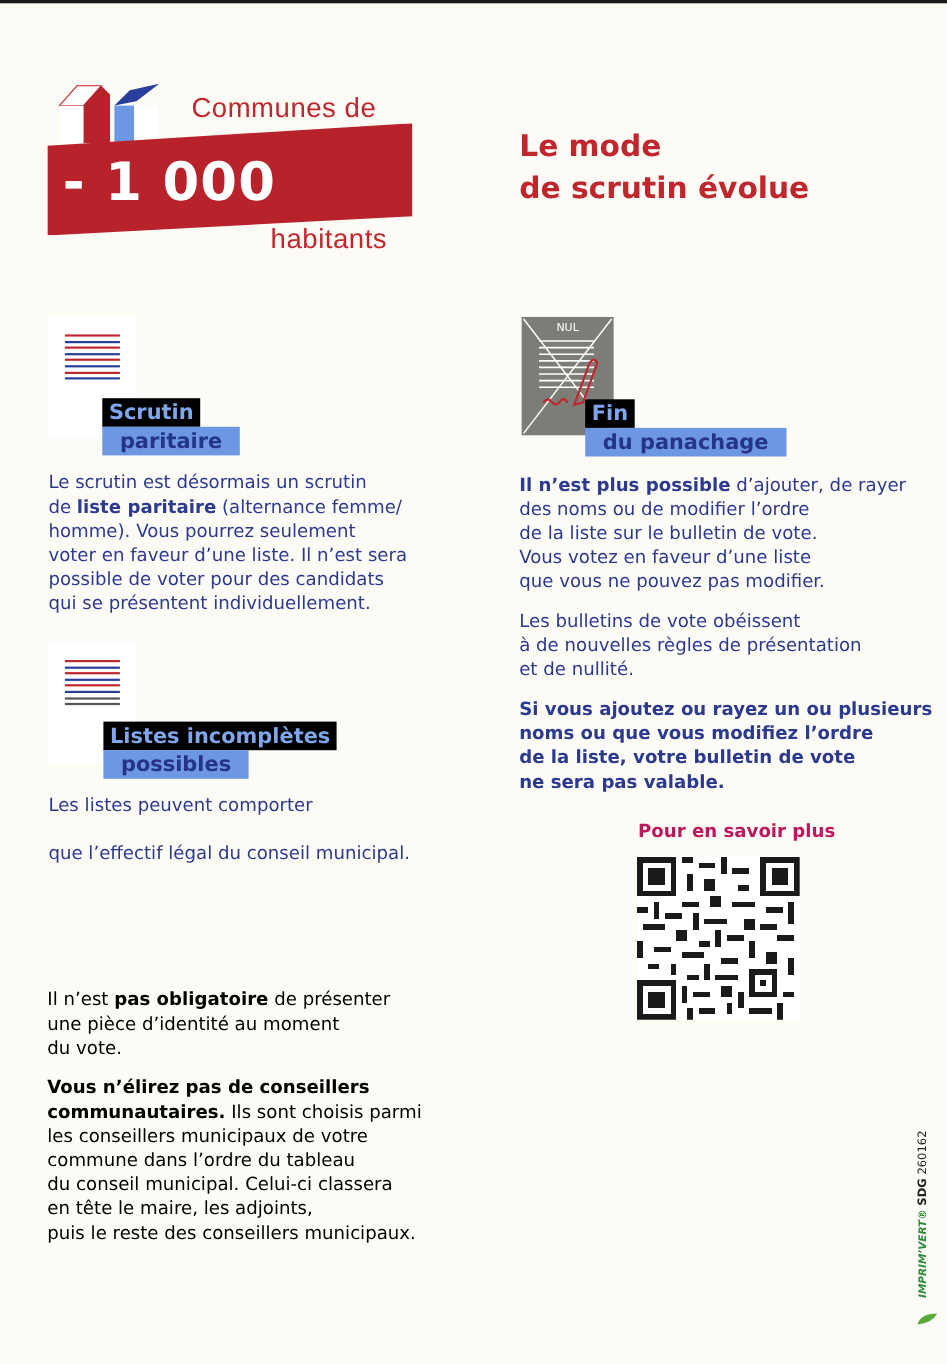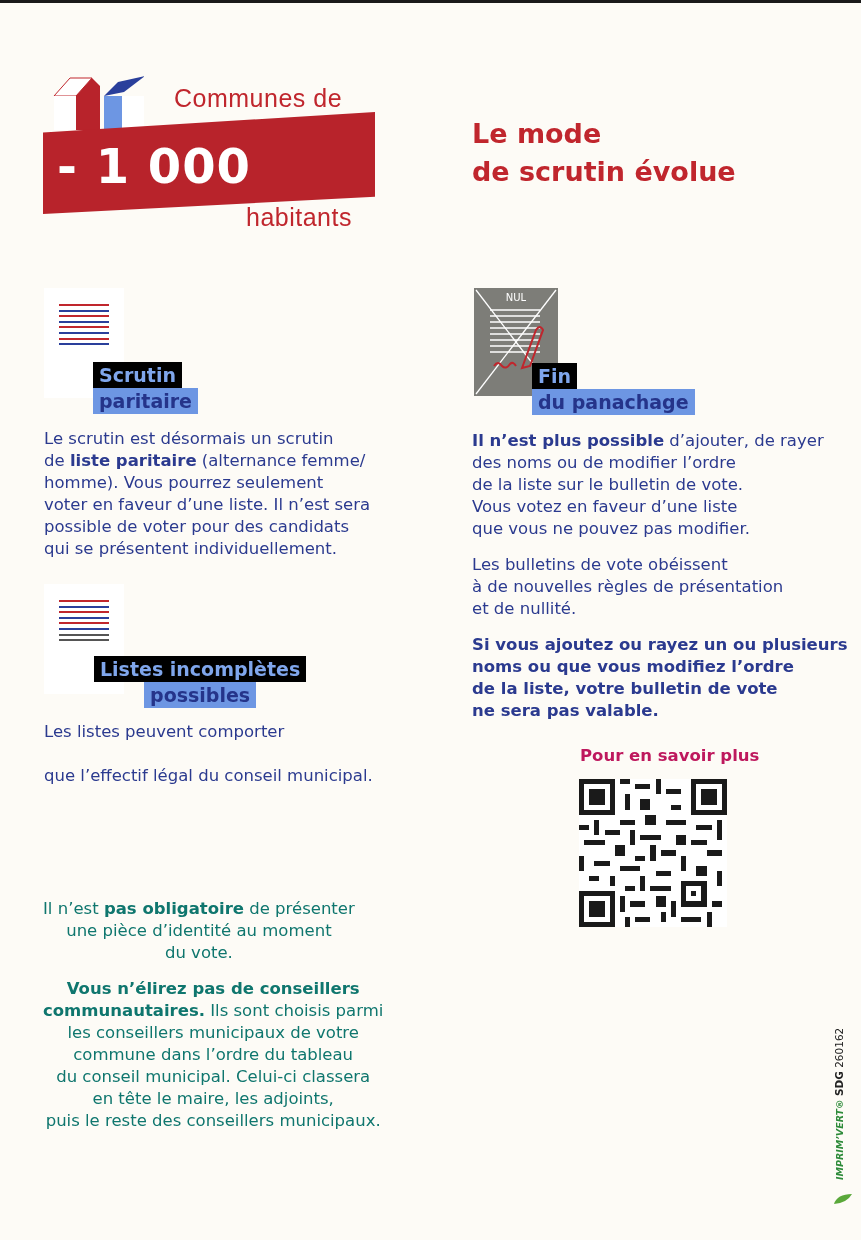--- a/index.html
+++ b/index.html
@@ -43,28 +43,28 @@
   
   .icon-box { position: absolute; background: #fff; }
   .stripes { position: absolute; }
   .stripes div { height: 2px; margin-bottom: 3.6px; }
 
   .label {
     position: absolute; font-family: "DejaVu Sans", sans-serif; font-weight: bold; font-size: 19px;
     line-height: 26px;
   }
   .label .l1 { display: inline-block; background: #000000; color: #7fa6ec; padding: 0 6px; }
-  .label .l2 { display: inline-block; background: #6d96e3; color: #25348a; padding: 0 6px; }
+  .label .l2 { display: inline-block; background: #6d96e3; color: #25348a; padding: 0 16px; }
 
   .para {
     position: absolute; font-family: "DejaVu Sans", sans-serif; font-size: 16.5px; line-height: 22px;
     color: #2b3a8f; white-space: pre-line;
   }
   .para b { font-weight: bold; }
-  .red { color: #0f766e; text-align: center; }
+  .red { color: #000000; }
 
   .section-title {
     position: absolute; left: 43px; top: 840px;
     font-family: "DejaVu Sans", sans-serif; font-weight: bold; font-size: 26px; color: #c0262d;
   }
   .more-title {
     position: absolute; left: 580px; top: 746px;
     font-family: "DejaVu Sans", sans-serif; font-weight: bold; font-size: 16.5px; color: #be185d;
   }
   .qr { position: absolute; left: 579px; top: 779px; width: 148px; height: 148px; background:#fff; }
@@ -128,21 +128,21 @@
   <div class="stripes" style="left:59px;top:600px;width:50px;">
     <div style="background:#c0262d"></div>
       <div style="background:#2a3f9b"></div>
     <div style="background:#c0262d"></div>
       <div style="background:#2a3f9b"></div>
     <div style="background:#c0262d"></div>
       <div style="background:#2a3f9b"></div>
     <div style="background:#555"></div>
       <div style="background:#555"></div>
   </div>
-  <div class="label" style="left:94px;top:656px;text-align:center;">
+  <div class="label" style="left:94px;top:656px;">
     <div><span class="l1">Listes incomplètes</span></div>
     <div><span class="l2">possibles</span></div>
   </div>
   <div class="para" style="left:44px;top:721px;"><span>Les listes peuvent comporter
 </span><span>
 que l’effectif légal du conseil municipal.</span></div>
 
   <svg style="position:absolute;left:474px;top:288px;width:84px;height:108px;" viewBox="0 0 84 108">
     <rect x="0" y="0" width="84" height="108" fill="#7d7d78"></rect>
     <text x="42" y="13" text-anchor="middle" font-family="DejaVu Sans, sans-serif" font-size="10" fill="#fff">NUL</text>

